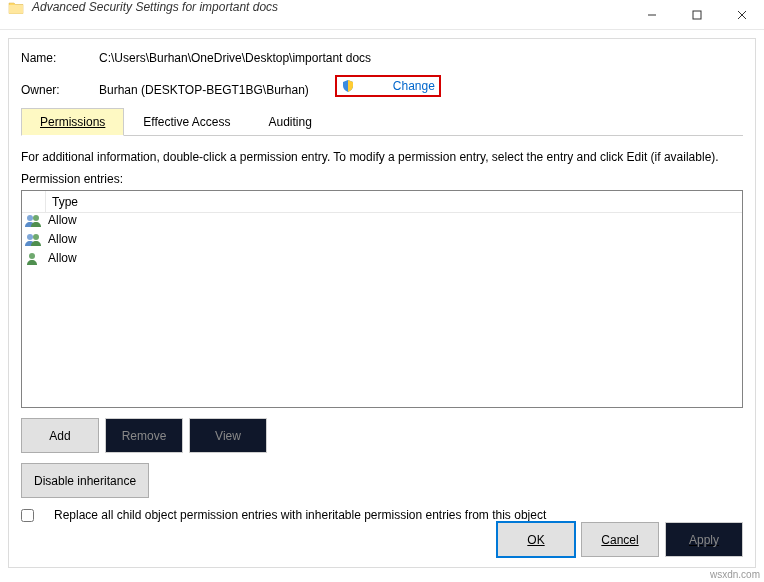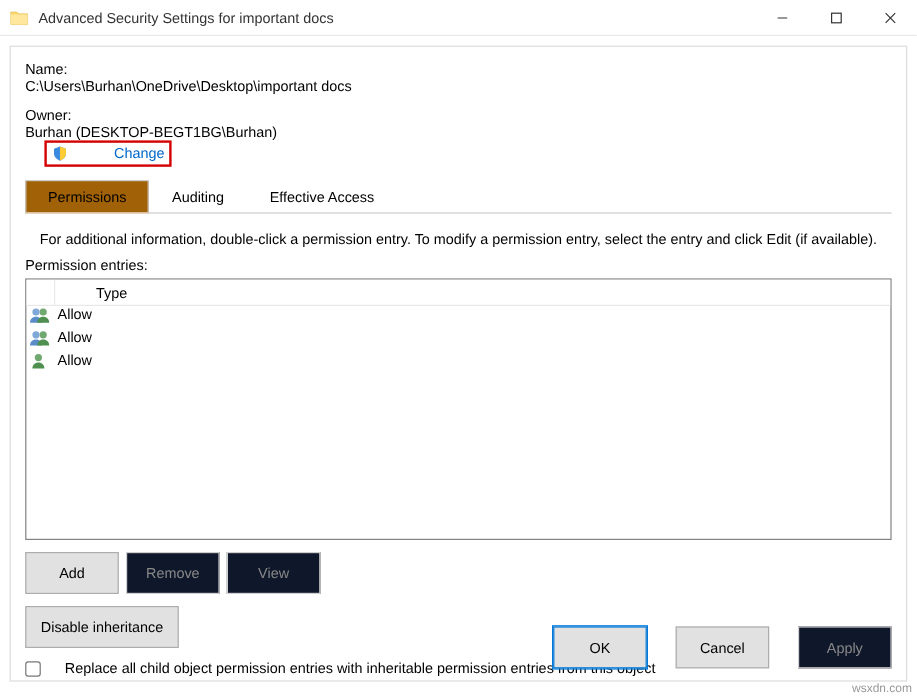--- a/index.html
+++ b/index.html
@@ -10,23 +10,24 @@
       background: #fff;
       color: #000;
       width: 764px;
       height: 582px;
       overflow: hidden;
       position: relative;
     }
     .titlebar {
       height: 30px;
       display: flex;
-      align-items: center;
+      align-items: flex-start;
       border-bottom: 1px solid #e8e8e8;
       padding-left: 8px;
+      font-style: italic;
     }
     .titlebar .folder-icon {
       width: 16px;
       height: 16px;
       margin-right: 8px;
       display: inline-block;
     }
     .titlebar .title-text { color: #333; font-size: 12px; }
     .window-controls {
       margin-left: auto;
@@ -43,23 +44,22 @@
     }
     .content-outer {
       border: 1px solid #dcdcdc;
       margin: 8px;
       padding: 12px 12px 12px 12px;
       height: 530px;
       position: relative;
     }
     .field-row {
       display: flex;
-      align-items: flex-start;
+      align-items: flex-end;
       margin-bottom: 10px;
-      flex-direction: column;
     }
     .field-label { width: 78px; }
     .owner-link {
       color: #0066cc;
       cursor: pointer;
       margin-left: 6px;
       display: inline-flex;
       align-items: center;
       gap: 3px;
     }
@@ -84,38 +84,38 @@
       padding: 6px 18px;
       border: 1px solid transparent;
       border-bottom: none;
       cursor: pointer;
       background: transparent;
       position: relative;
       bottom: -1px;
     }
     .tab.active {
       border-color: #ccc;
-      background: #a16207;
+      background: #fef9c3;
       border-bottom: 1px solid #fff;
-    }
-    .info-text { margin: 14px 0 8px 0; text-align: center; }
+      text-decoration: underline;
+    }
+    .info-text { margin: 14px 0 8px 0; }
     .entries-label { margin-bottom: 4px; }
     .entries-box {
       border: 1px solid #828282;
       height: 218px;
       overflow: hidden;
       background: #fff;
     }
     .entries-header {
       display: flex;
       background: #fff;
       border-bottom: 1px solid #e8e8e8;
       height: 22px;
       align-items: center;
-      text-align: right;
     }
     .col-icon { width: 24px; border-right: 1px solid #e8e8e8; height: 100%; }
     .col-type { padding-left: 6px; flex: 0 0 60px; }
     .entry-row {
       display: flex;
       align-items: flex-start;
       height: 19px;
       padding-left: 2px;
     }
     .entry-row .users-icon {
@@ -153,21 +153,22 @@
     .checkbox-row input[type=checkbox] {
       width: 13px;
       height: 13px;
       margin: 0;
     }
     .footer-buttons {
       position: absolute;
       right: 12px;
       bottom: 10px;
       display: flex;
-      gap: 24px;
+      gap: 6px;
+      text-decoration: underline;
     }
     .std-btn.primary {
       border: 1px solid #0078d7;
       outline: 1px solid #0078d7;
       background: #e1e1e1;
     }
     .watermark {
       position: absolute;
       right: 4px;
       bottom: 2px;
@@ -209,35 +210,35 @@
 <div class="content-outer">
 
   <div class="field-row">
     <span class="field-label">Name:</span>
     <span>C:\Users\Burhan\OneDrive\Desktop\important docs</span>
   </div>
 
   <div class="field-row">
     <span class="field-label">Owner:</span>
     <span>Burhan (DESKTOP-BEGT1BG\Burhan)</span>
-    <span class="highlight-box" style="margin-left:16px;gap:38px;">
+    <span class="highlight-box" style="margin-left:26px;gap:38px;">
       <span class="shield-icon">
         <svg viewBox="0 0 14 14" width="14" height="14">
           <path d="M7 1 L12 3 v4 c0 3 -2.5 5 -5 6 c-2.5 -1 -5 -3 -5 -6 V3 z" fill="#3a8be0"></path>
           <path d="M7 1 L12 3 v4 c0 3 -2.5 5 -5 6 z" fill="#ffcc33"></path>
         </svg>
       </span>
       <span class="owner-link" style="margin-left:0">Change</span>
     </span>
   </div>
 
   <div class="tabs">
     <div class="tab active">Permissions</div>
+    <div class="tab">Effective Access</div>
     <div class="tab">Auditing</div>
-    <div class="tab">Effective Access</div>
   </div>
 
   <div class="info-text">For additional information, double-click a permission entry. To modify a permission entry, select the entry and click Edit (if available).</div>
   <div class="entries-label">Permission entries:</div>
 
   <div class="entries-box">
     <div class="entries-header">
       <div class="col-icon"></div>
       <div class="col-type">Type</div>
     </div>

